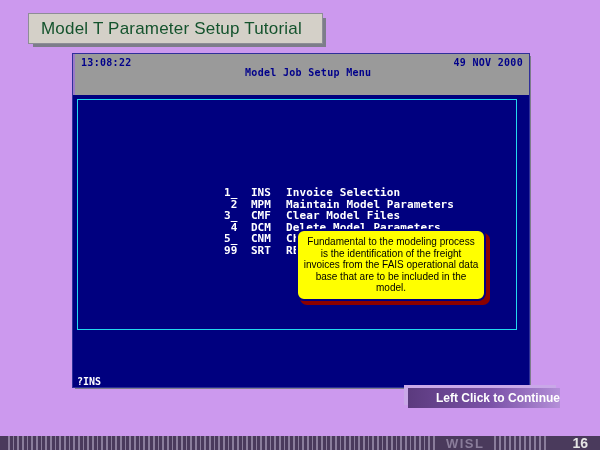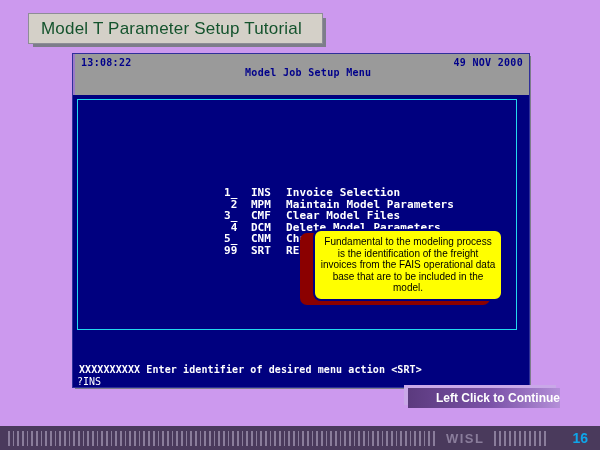--- a/index.html
+++ b/index.html
@@ -74,33 +74,33 @@
   .menu-row{display:block;}
   .m-code{display:inline-block;width:62px;}
 
   
   #prompt-line{
     position:absolute;left:6px;top:269px;color:#ffffff;
     font-size:10px;font-weight:bold;white-space:pre;letter-spacing:.1px;
   }
   #prompt-ins{
     position:absolute;left:4px;top:281px;color:#ffffff;
-    font-size:10px;font-weight:normal;white-space:pre;
+    font-size:10px;font-weight:bold;white-space:pre;
   }
 
   
   #callout-shadow{
     position:absolute;left:300px;top:233px;width:190px;height:72px;
     background:#8b0000;border-radius:7px;
   }
   #callout{
     position:absolute;left:296px;top:229px;width:190px;height:72px;
     background:#ffff00;border:2px solid #000080;border-radius:8px;
     box-sizing:border-box;
-    display:flex;align-items:center;margin-left:17px;
+    display:flex;align-items:center;
   }
   #callout-text{
     font-family:"Liberation Sans",sans-serif;
     font-size:10px;line-height:11.5px;color:#000;
     text-align:center;padding:0 5px;
   }
 
   
   #lcc-back{
     position:absolute;left:404px;top:385px;width:152px;height:20px;
@@ -110,35 +110,35 @@
     position:absolute;left:408px;top:388px;width:152px;height:20px;
     background:linear-gradient(to right,#5b3a7e 0%,#7b52a8 55%,#b48fd8 100%);
     display:flex;align-items:center;justify-content:flex-end;
   }
   #lcc-label{
     color:#ffffff;font-size:12px;font-weight:bold;white-space:nowrap;
   }
 
   
   #footer{
-    position:absolute;left:0;bottom:0;width:600px;height:24px;
+    position:absolute;left:0;bottom:0;width:600px;height:14px;
     background:#4a3a5c;display:flex;align-items:center;
   }
   .ticks{display:flex;align-items:center;height:15px;overflow:hidden;}
   .ticks span{
     display:block;width:2px;height:15px;background:#8a7d9b;margin-right:3px;
   }
   #ticks-long{flex:1;margin-left:8px;}
   #ticks-short{width:70px;margin-left:10px;}
   #footer-brand{
     color:#8a7d9b;font-size:13px;font-weight:bold;letter-spacing:1.5px;
     margin-left:8px;white-space:nowrap;
   }
   #footer-page{
-    color:#0ea5e9;font-size:14px;font-weight:bold;
+    color:#e5e5e5;font-size:14px;font-weight:bold;
     margin-left:8px;margin-right:12px;white-space:nowrap;
   }
 </style>
 </head>
 <body>
 
 <div id="title-shadow"></div>
 <div id="title-plaque">
   <span id="title-text">Model T Parameter Setup Tutorial</span>
 </div>
@@ -150,21 +150,20 @@
     <span class="hdr-txt" id="hdr-time">13:08:22</span>
     <span class="hdr-txt" id="hdr-date">49 NOV 2000</span>
     <span class="hdr-txt" id="hdr-menu">Model Job Setup Menu</span>
   </div>
 
   <div id="term-body">
     <div id="body-frame"></div>
 
     <div id="menu-list"><span class="menu-row"><span class="m-code">1_  INS</span><span>Invoice Selection</span></span><span class="menu-row"><span class="m-code"> 2  MPM</span><span>Maintain Model Parameters</span></span><span class="menu-row"><span class="m-code">3_  CMF</span><span>Clear Model Files</span></span><span class="menu-row"><span class="m-code"> 4  DCM</span><span>Delete Model Parameters</span></span><span class="menu-row"><span class="m-code">5_  CNM</span><span>Change to New Model</span></span><span class="menu-row"><span class="m-code">99  SRT</span><span>RETURN to Main Modelling menu</span></span></div>
 
-    <div id="prompt-line">XXXXXXXXXX Enter identifier of desired menu action &lt;SRT&gt;</div>
     <div id="prompt-ins">?INS</div>
 
   </div>
 </div>
 
 <div id="callout-shadow"></div>
 <div id="callout">
   <div id="callout-text">Fundamental to the modeling process is the identification of the freight invoices from the FAIS operational data base that are to be included in the model.</div>
 </div>
 

